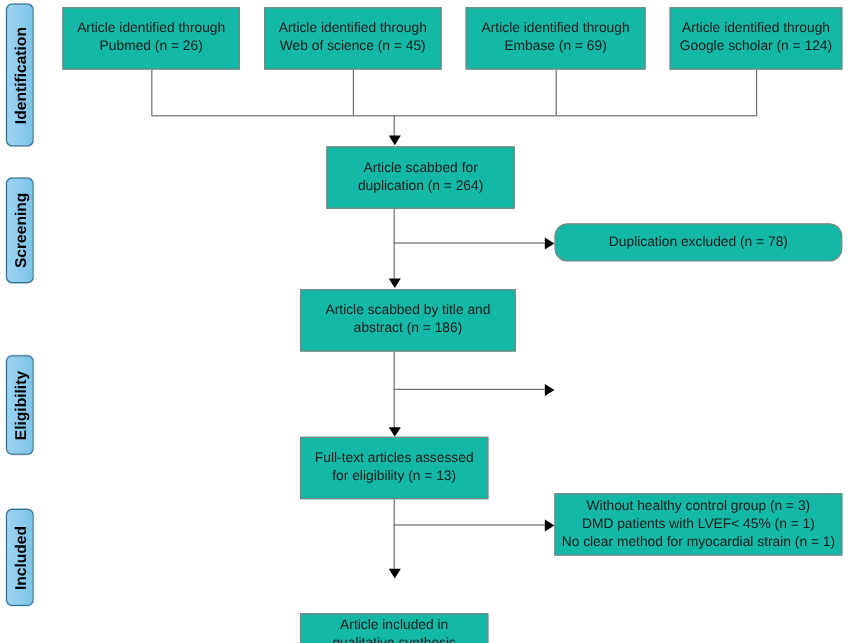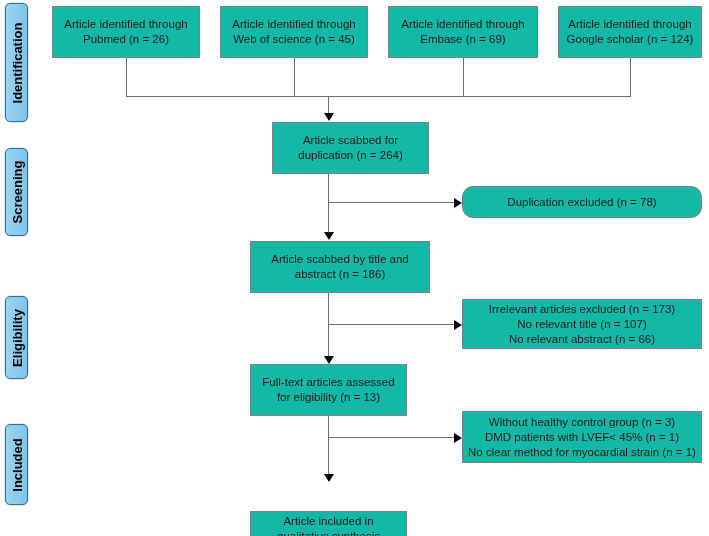--- a/index.html
+++ b/index.html
@@ -154,25 +154,20 @@
   <div class="node-box" style="left:250px; top:241px; width:180px; height:52px;">
     <span class="node-text">Article scabbed by title and
 abstract (n = 186)</span>
   </div>
 
   <div class="line-v" style="left:328px; top:293px; height:69px;"></div>
   <div class="line-h" style="left:328px; top:324px; width:126px;"></div>
   <div class="arrow-right" style="left:454px; top:320px;"></div>
   <div class="arrow-down" style="left:324px; top:356px;"></div>
 
-  <div class="node-box" style="left:462px; top:299px; width:240px; height:50px;">
-    <span class="node-text">Irrelevant articles excluded (n = 173)
-No relevant title (n = 107)
-No relevant abstract (n = 66)</span>
-  </div>
 
   <div class="node-box" style="left:250px; top:364px; width:157px; height:52px;">
     <span class="node-text">Full-text articles assessed
 for eligibility (n = 13)</span>
   </div>
 
   <div class="line-v" style="left:328px; top:416px; height:64px;"></div>
   <div class="line-h" style="left:328px; top:437px; width:126px;"></div>
   <div class="arrow-right" style="left:454px; top:433px;"></div>
   <div class="arrow-down" style="left:324px; top:474px;"></div>

